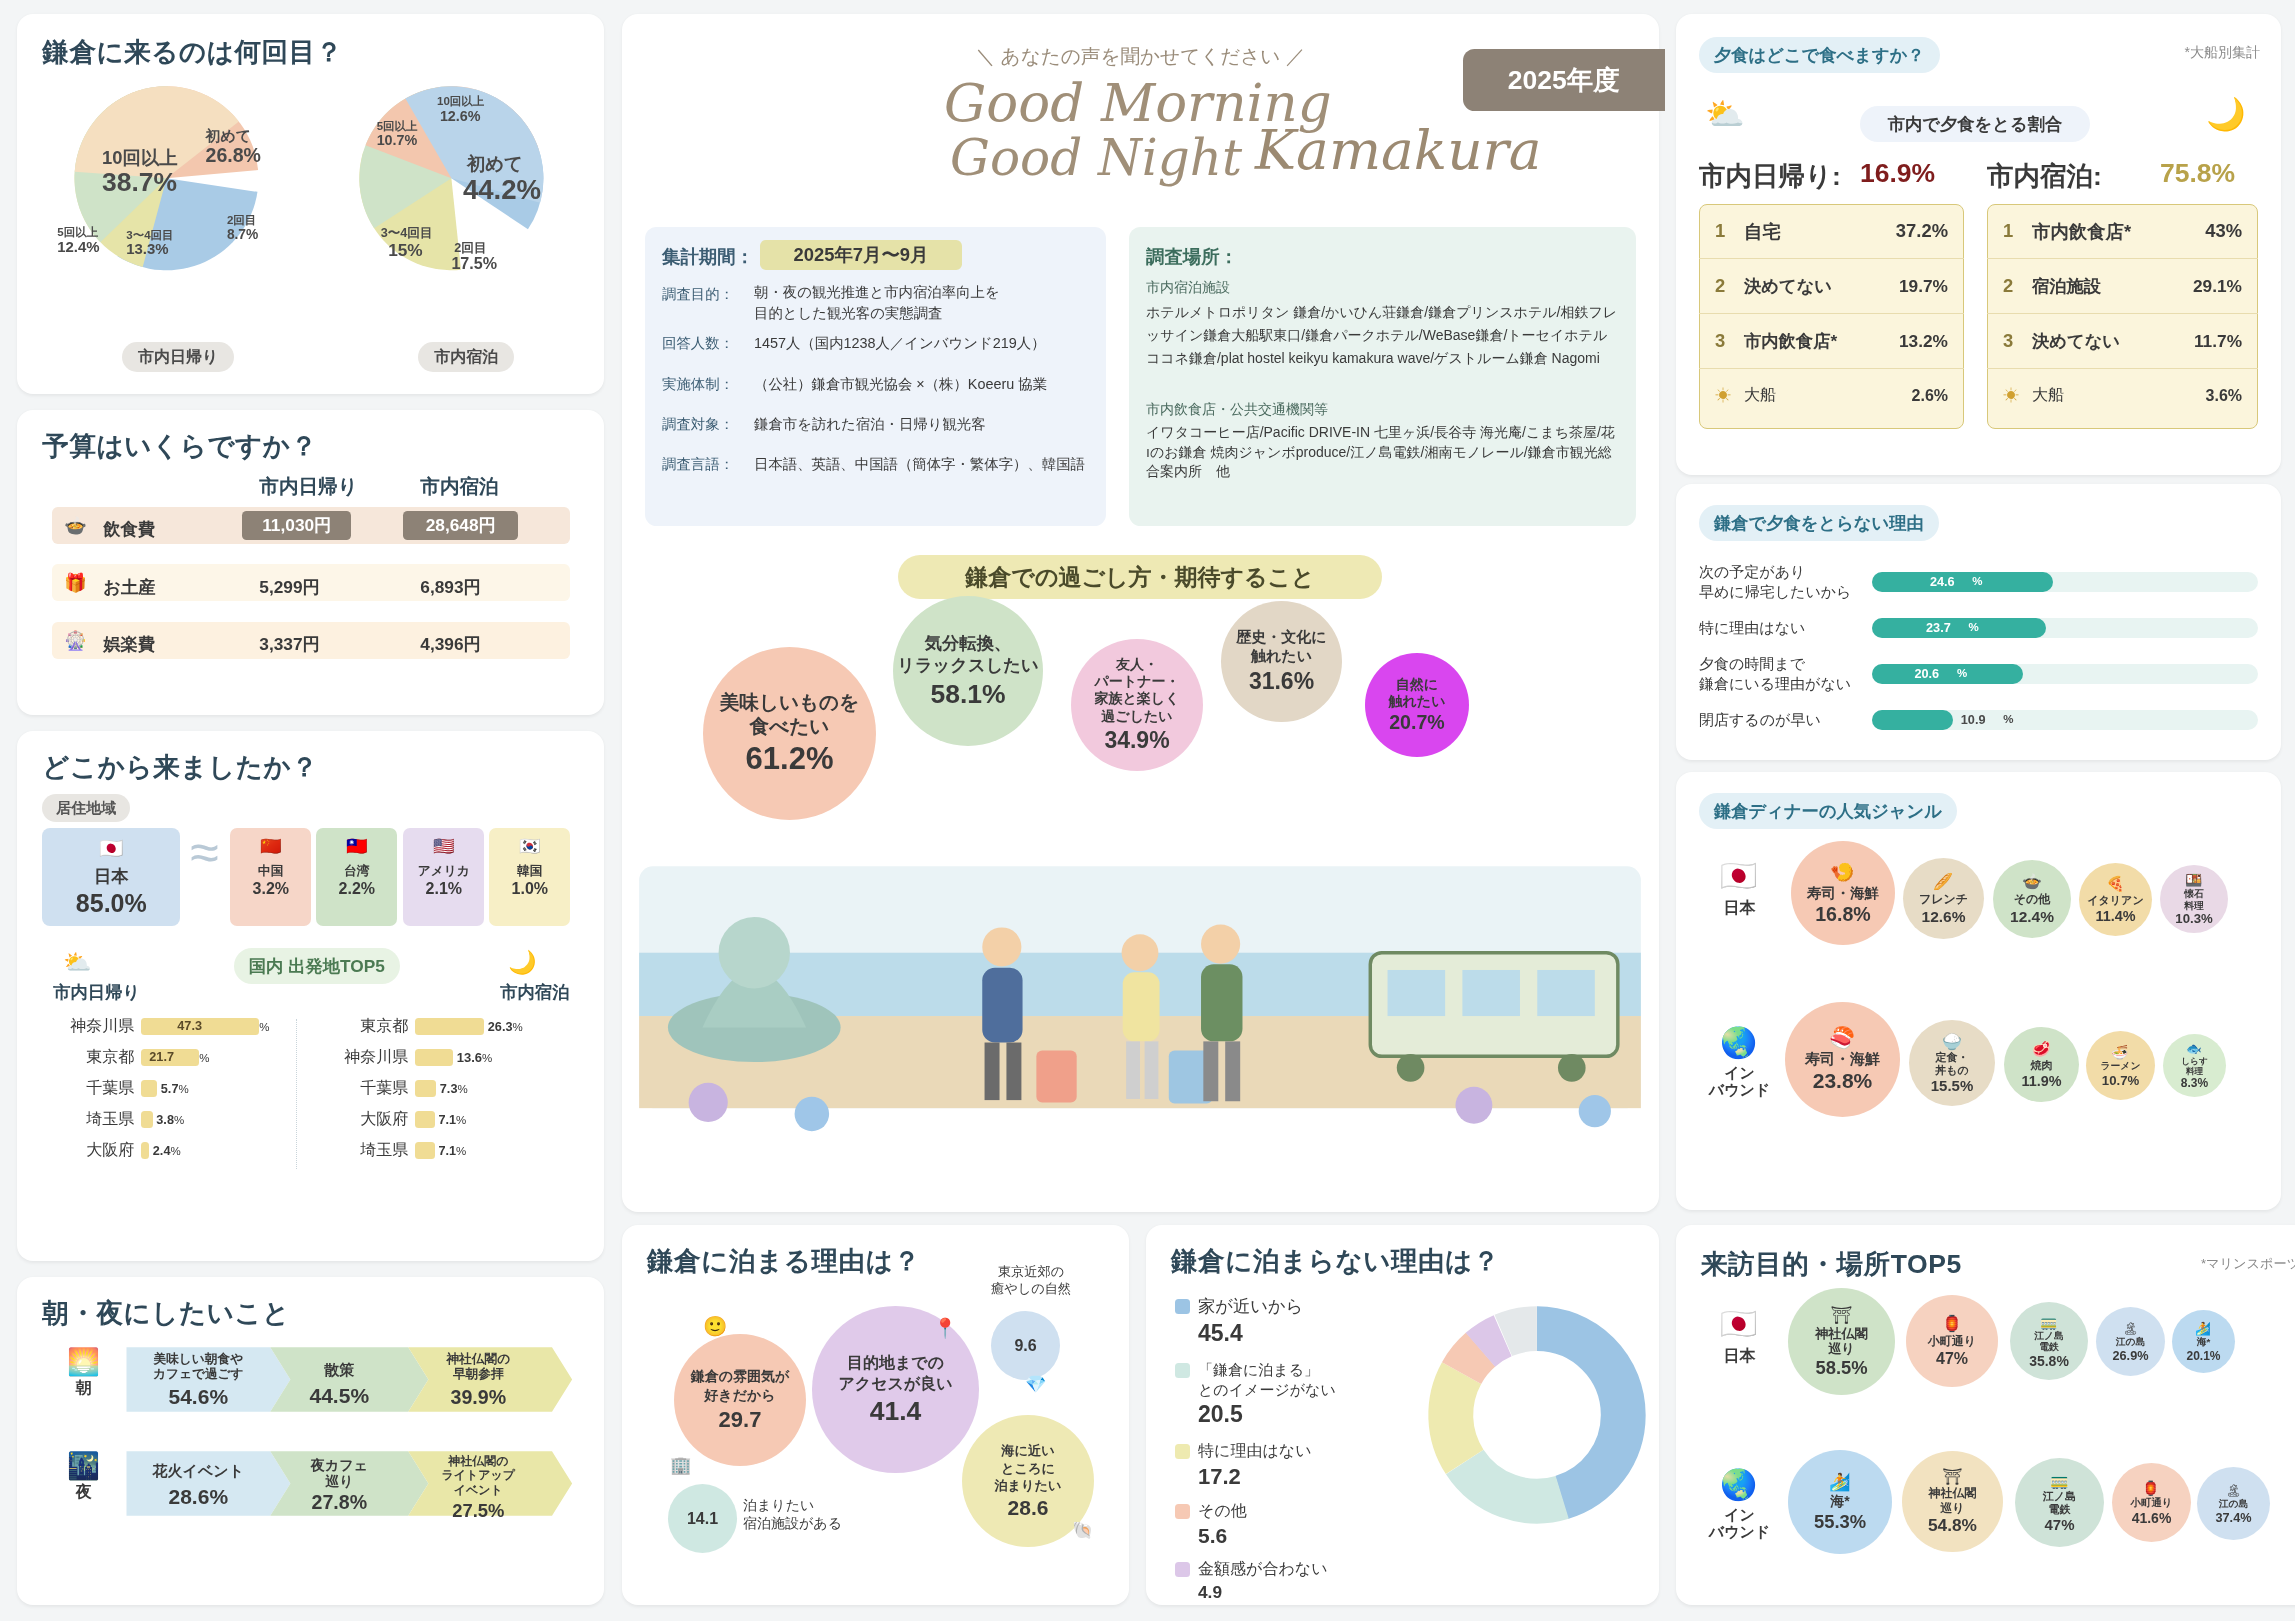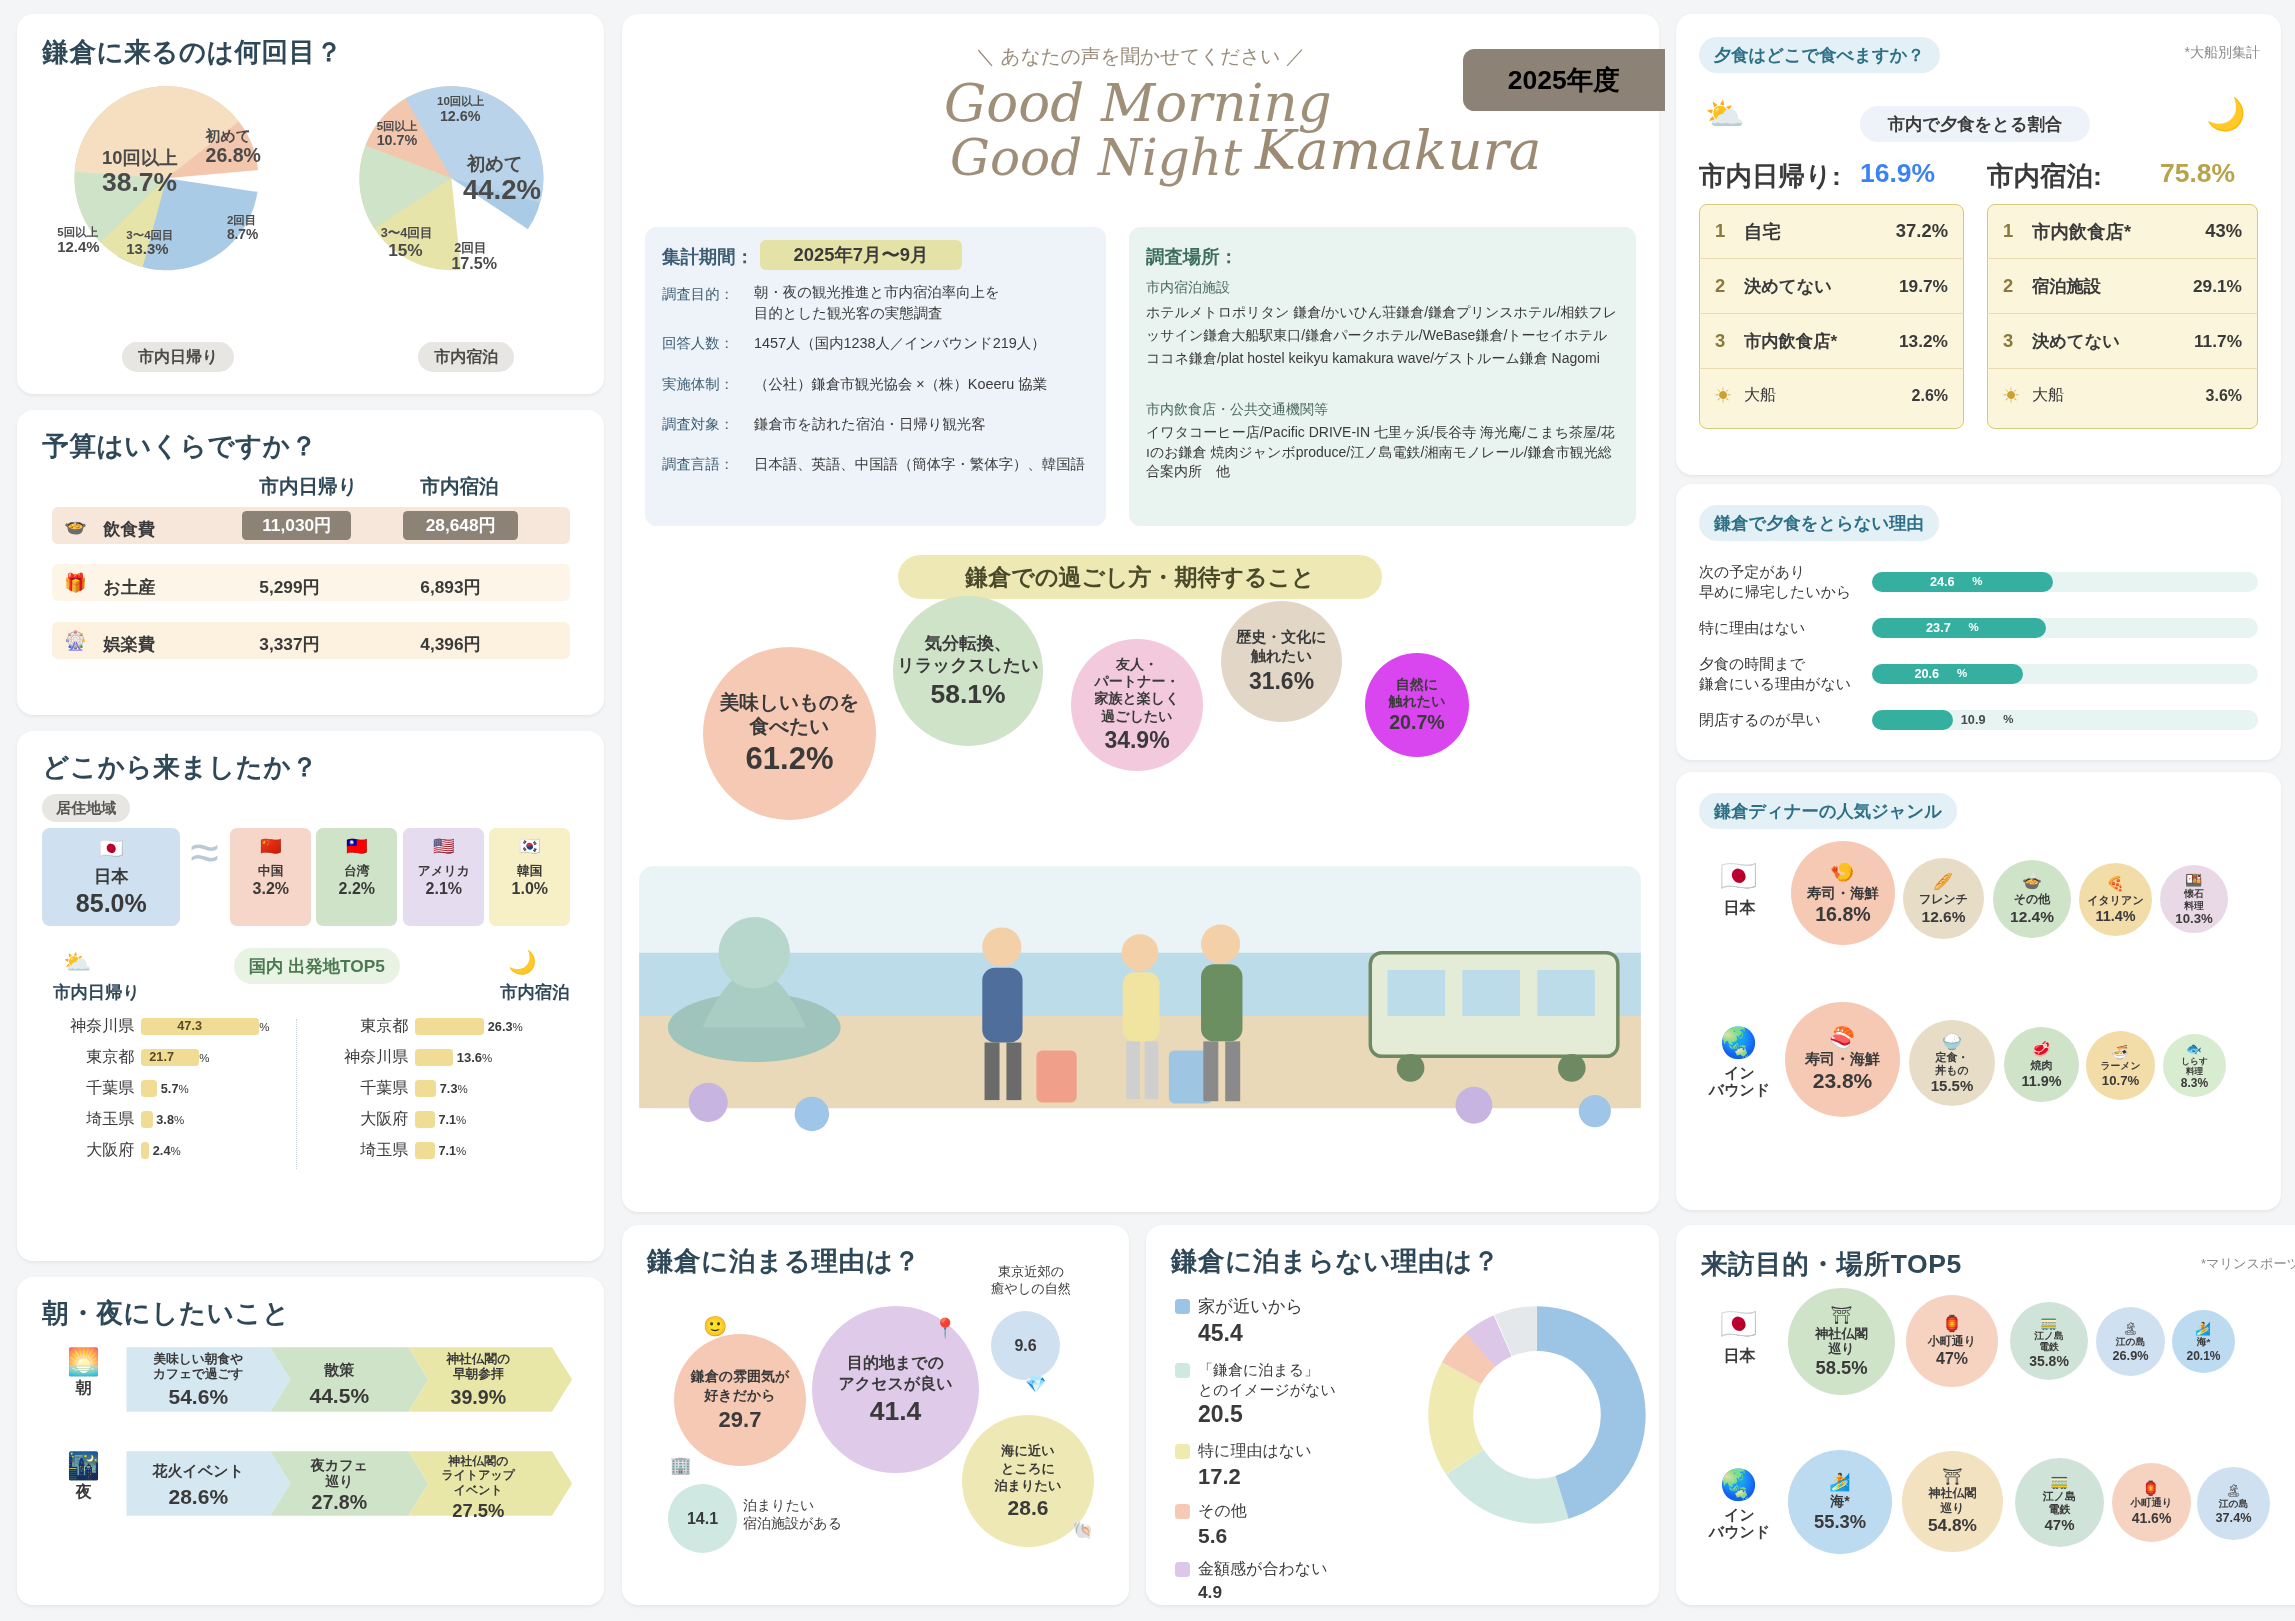--- a/index.html
+++ b/index.html
@@ -294,21 +294,21 @@
 ライトアップ
 イベント</div>
   <div class="abs center" style="left:392px;top:223px;width:138px;font-size:18.4px;font-weight:bold;">27.5%</div>
 </div>
 
 <div class="card" id="c5">
   <div class="abs center" style="left:0;top:29px;width:100%;font-size:19.6px;color:#9a8c7a;">＼ あなたの声を聞かせてください ／</div>
   <div class="abs" style="left:322px;top:58px;font-size:53px;color:#a08f78;font-family:'DejaVu Serif',serif;font-style:italic;">Good Morning</div>
   <div class="abs" style="left:328px;top:115px;font-size:50px;color:#a08f78;font-family:'DejaVu Serif',serif;font-style:italic;">Good Night</div>
   <div class="abs" style="left:633px;top:104px;font-size:55px;color:#9c8a72;font-family:'DejaVu Serif',serif;font-style:italic;">Kamakura</div>
-  <div class="abs center" style="right:-5.8px;top:35px;width:202px;height:62px;line-height:62px;background:#8d8276;color:#000000;border-radius:11.5px 0 0 11.5px;font-size:26.5px;font-weight:bold;">2025年度</div>
+  <div class="abs center" style="right:-5.8px;top:35px;width:202px;height:62px;line-height:62px;background:#8d8276;color:#ffffff;border-radius:11.5px 0 0 11.5px;font-size:26.5px;font-weight:bold;">2025年度</div>
 
   <div class="abs" style="left:23px;top:213px;width:461px;height:299px;background:#eef3fa;border-radius:11.5px;"></div>
   <div class="abs bold" style="left:40px;top:230px;font-size:18.4px;color:#3c5d73;">集計期間：</div>
   <div class="abs center bold" style="left:138px;top:226px;width:202px;height:30px;line-height:30px;background:#e5e2a8;border-radius:5.8px;font-size:18.4px;">2025年7月〜9月</div>
   <div class="abs" style="left:40px;top:271px;font-size:14.4px;color:#3c5d73;">調査目的：</div>
   <div class="abs" style="left:132px;top:268px;font-size:14.4px;white-space:pre-line;line-height:21px;">朝・夜の観光推進と市内宿泊率向上を
 目的とした観光客の実態調査</div>
   <div class="abs" style="left:40px;top:320px;font-size:14.4px;color:#3c5d73;">回答人数：</div>
   <div class="abs" style="left:132px;top:320px;font-size:14.4px;">1457人（国内1238人／インバウンド219人）</div>
   <div class="abs" style="left:40px;top:361px;font-size:14.4px;color:#3c5d73;">実施体制：</div>
@@ -477,21 +477,21 @@
   <div class="abs" style="left:23px;top:23px;">
     <span class="pillbtn">夕食はどこで食べますか？</span>
   </div>
   <div class="abs" style="right:21px;top:30px;font-size:14px;color:#8a8a8a;">*大船別集計</div>
 
   <div class="abs" style="left:29px;top:81px;font-size:32px;">⛅</div>
   <div class="abs center" style="left:184px;top:92px;width:230px;height:36px;line-height:36px;background:#eef3fa;border-radius:575px;font-size:17.3px;font-weight:bold;">市内で夕食をとる割合</div>
   <div class="abs" style="right:35px;top:81px;font-size:32px;">🌙</div>
 
   <div class="abs bold" style="left:23px;top:144px;font-size:26.5px;color:#3a3a3a;">市内日帰り:</div>
-  <div class="abs bold" style="left:184px;top:144px;font-size:26.5px;color:#3b82f6;">16.9%</div>
+  <div class="abs bold" style="left:184px;top:144px;font-size:26.5px;color:#7f1d1d;">16.9%</div>
   <div class="abs bold" style="left:311px;top:144px;font-size:26.5px;color:#3a3a3a;">市内宿泊:</div>
   <div class="abs bold" style="left:484px;top:144px;font-size:26.5px;color:#b8a24a;">75.8%</div>
 
   <div class="abs" style="left:23px;top:190px;width:265px;height:225px;background:#fbf5dc;border:1.7px solid #d8c87a;border-radius:8px;"></div>
   <div class="abs" style="left:23px;top:190px;width:265px;">
     <div style="display:flex;align-items:center;height:55px;padding:0 16px;border-bottom:1.2px solid #e8dcae;">
       <span class="bold" style="width:29px;font-size:18.4px;color:#8a7a3a;">1</span>
       <span class="bold" style="flex:1;font-size:18.4px;">自宅</span>
       <span class="bold" style="font-size:18.4px;">37.2%</span>
       </div>

